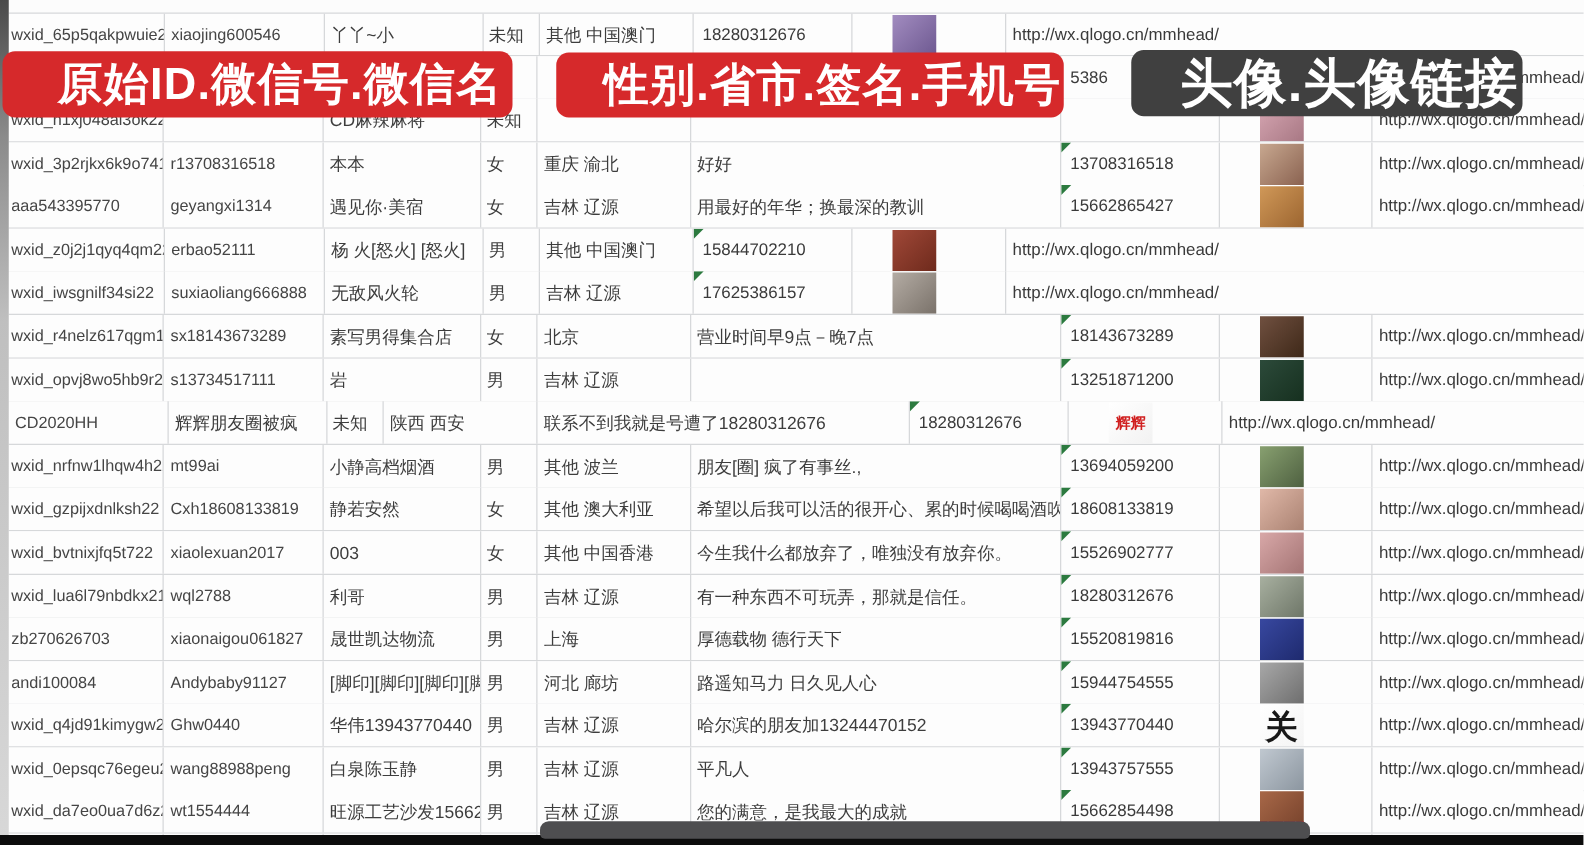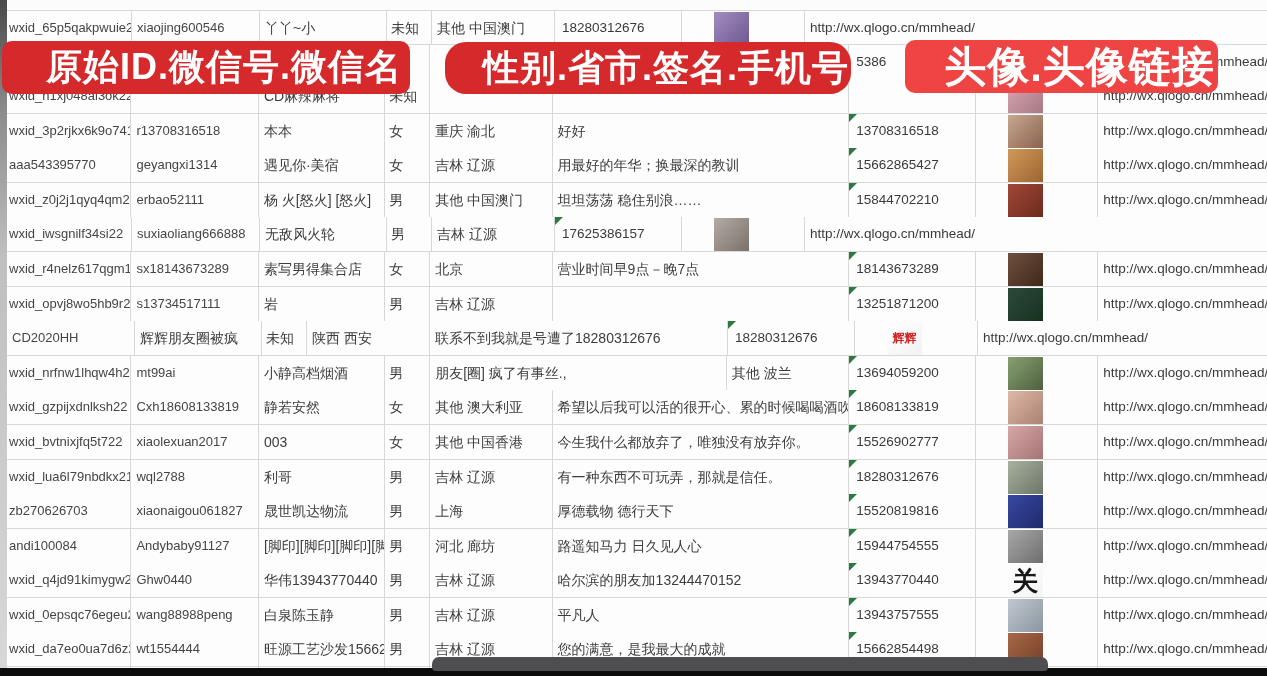--- a/index.html
+++ b/index.html
@@ -116,21 +116,20 @@
     </div>
     <div class="cell c-url">http://wx.qlogo.cn/mmhead/</div>
   </div>
 
   <div class="row" style="top: 182.9px;">
     <div class="cell c-id">wxid_z0j2j1qyq4qm22</div>
     <div class="cell c-wx">erbao52111</div>
     <div class="cell c-name">杨 火[怒火] [怒火]</div>
     <div class="cell c-g">男</div>
     <div class="cell c-reg">其他 中国澳门</div>
-    <div class="cell c-sig">坦坦荡荡 稳住别浪……</div>
     <div class="cell c-ph flag">15844702210</div>
     <div class="cell c-av">
       <div class="avatar" style="background: linear-gradient(135deg, rgb(160, 72, 56), rgb(110, 42, 28));"></div>
     </div>
     <div class="cell c-url">http://wx.qlogo.cn/mmhead/</div>
   </div>
 
   <div class="row" style="top: 217.48px;">
     <div class="cell c-id">wxid_iwsgnilf34si22</div>
     <div class="cell c-wx">suxiaoliang666888</div>
@@ -185,22 +184,22 @@
           </div>
     </div>
     <div class="cell c-url">http://wx.qlogo.cn/mmhead/</div>
   </div>
 
   <div class="row" style="top: 355.8px;">
     <div class="cell c-id">wxid_nrfnw1lhqw4h22</div>
     <div class="cell c-wx">mt99ai</div>
     <div class="cell c-name">小静高档烟酒</div>
     <div class="cell c-g">男</div>
+    <div class="cell c-reg">其他 波兰</div>
     <div class="cell c-sig">朋友[圈] 疯了有事丝.,</div>
-    <div class="cell c-reg">其他 波兰</div>
     <div class="cell c-ph flag">13694059200</div>
     <div class="cell c-av">
       <div class="avatar" style="background: linear-gradient(135deg, rgb(136, 160, 112), rgb(78, 96, 64));"></div>
     </div>
     <div class="cell c-url">http://wx.qlogo.cn/mmhead/</div>
   </div>
 
   <div class="row" style="top: 390.38px;">
     <div class="cell c-id">wxid_gzpijxdnlksh22</div>
     <div class="cell c-wx">Cxh18608133819</div>
@@ -326,18 +325,18 @@
     <div class="cell c-sig"></div>
     <div class="cell c-ph"></div>
     <div class="cell c-av">
       <div class="avatar" style="background: linear-gradient(135deg, rgb(72, 88, 184), rgb(38, 54, 160));"></div>
     </div>
     <div class="cell c-url"></div>
   </div>
 </div>
 
   <div class="banner banner-1" style="background: rgb(214, 41, 43);">原始ID.微信号.微信名</div>
-  <div class="banner banner-2" style="background: rgb(214, 41, 43); border-radius: 21px;">性别.省市.签名.手机号</div>
-  <div class="banner banner-3" style="background: #ef4444;">头像.头像链接</div>
+  <div class="banner banner-2" style="background: rgb(214, 41, 43);">性别.省市.签名.手机号</div>
+  <div class="banner banner-3" style="background: #404040;">头像.头像链接</div>
 
   <div class="h-scrollbar" style="background: rgb(78, 78, 80);"></div>
   <div class="bottom-bar"></div>
 </div>
 
 </body></html>

